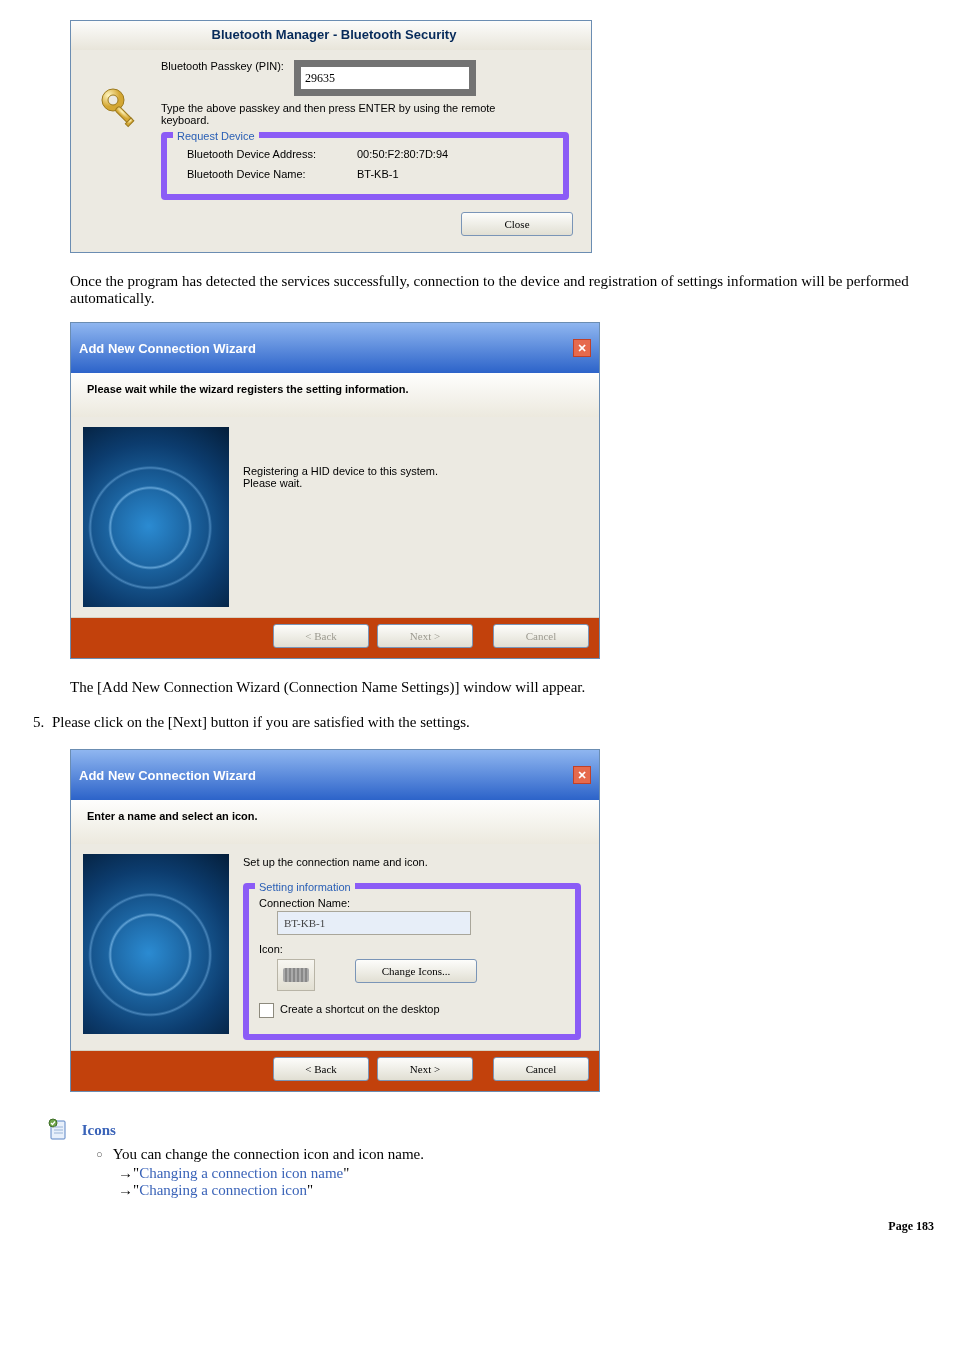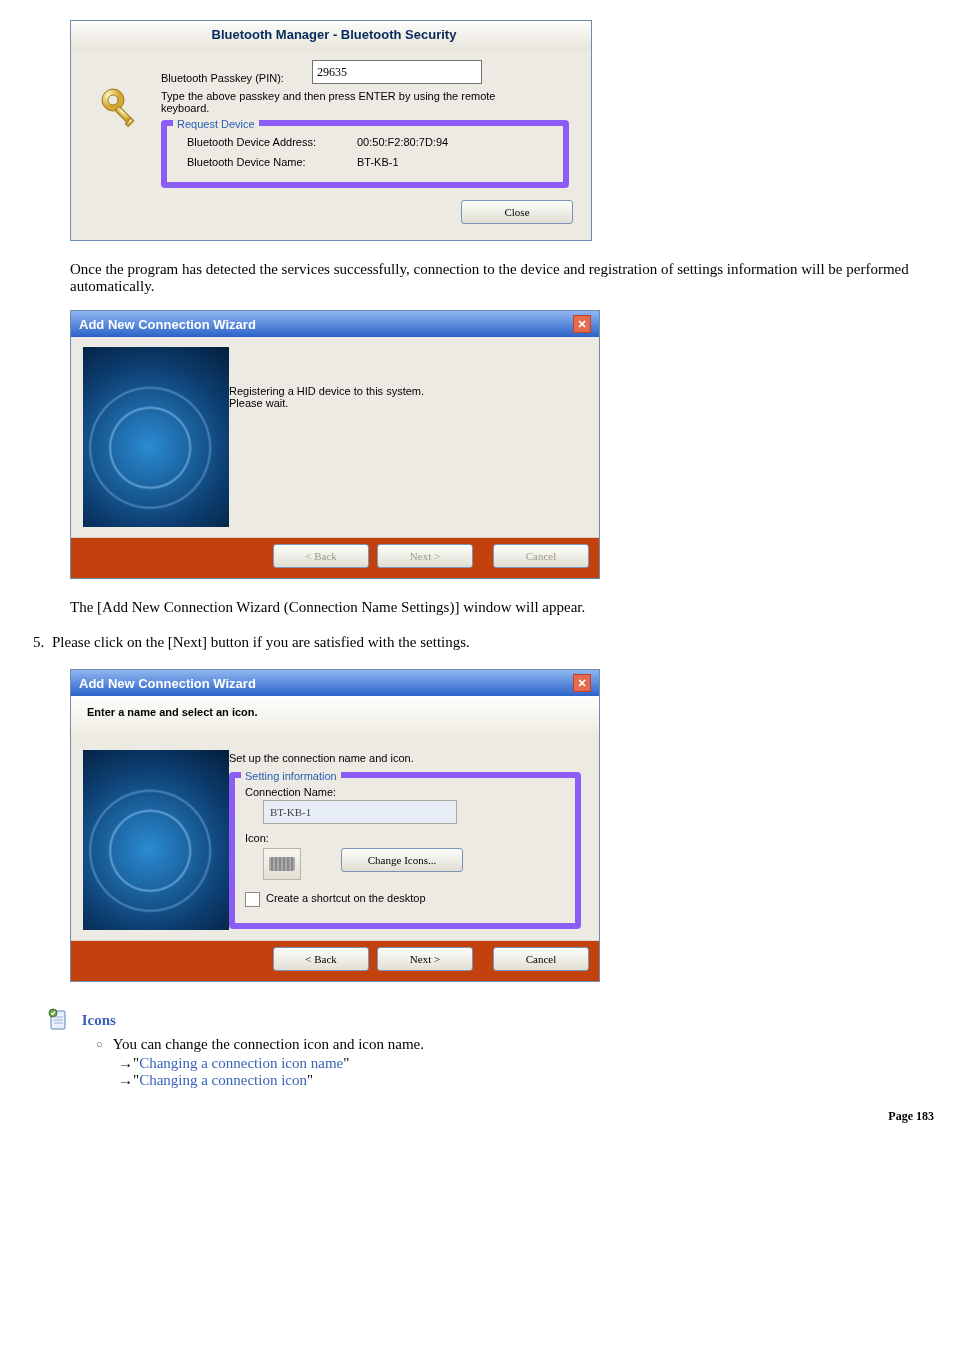--- a/index.html
+++ b/index.html
@@ -28,21 +28,21 @@
     font-size: 13px;
     padding: 6px 4px 8px 10px;
     background: linear-gradient(#fcfcfb, #e8e5da);
     text-align: center;
   }
   .dialog-title-blue {
     background: linear-gradient(#8fb6f0, #2c63c9);
     color: #fff;
     font-weight: bold;
     font-size: 13px;
-    padding: 4px 8px;
+    padding: 16px 8px;
     display:flex;
     justify-content: space-between;
     align-items:center;
   }
   .close-x {
     width:16px;height:16px;
     background:#e66a4d;
     border:1px solid #c04028;
     color:#fff;
     font-size:11px;
@@ -59,37 +59,37 @@
   .legend {
     color: #2a5fb5;
     background: #eceae2;
     padding: 0 4px;
     position: relative;
     top: -12px;
     left: -4px;
     display:inline-block;
   }
   .pin-input {
-    width: 160px; height: 20px; border:1px solid #737373; background:#fff;
+    width: 160px; height: 20px; border:7px solid #737373; background:#fff;
     font-family: Tahoma; font-size:12px; padding:1px 4px;
   }
   .inner-row { display:flex; gap:20px; padding-left: 10px; margin-top:-6px;}
   .btn {
     min-width: 74px;
     height: 22px;
     border: 1px solid #7a95b7;
     border-radius: 3px;
     background: linear-gradient(#fdfdfb, #e1dfd3);
     font-family: Tahoma; font-size:11px;
     display:inline-flex; align-items:center; justify-content:center;
     padding: 0 10px;
   }
   .btn.disabled { color:#9c9a90; }
   .btn-row { display:flex; justify-content:flex-end; gap:8px; padding: 6px 10px 10px 10px; border-top:1px solid #d6d2c4; background:#c2410c;}
-  .wizard-body { display:flex; padding: 10px 12px; }
+  .wizard-body { display:flex; padding: 10px 12px; gap: 14px; }
   .side-img {
     width: 146px; height: 180px;
     background: radial-gradient(circle at 45% 55%, #2b8bd2 0%, #0c3c6e 65%, #041e3a 100%);
     position:relative; overflow:hidden;
   }
   .side-img::after{
     content:"";
     position:absolute; inset:0;
     background:
       radial-gradient(circle at 46% 56%, rgba(255,255,255,0) 38px, rgba(140,200,245,0.6) 40px, rgba(255,255,255,0) 42px),
@@ -150,21 +150,21 @@
                 <stop offset="100%" stop-color="#d4a733"></stop>
               </radialGradient>
             </defs>
           <circle cx="16" cy="16" r="11" fill="url(#g1)" stroke="#9c7a1e" stroke-width="1"></circle>
           <circle cx="16" cy="16" r="5" fill="#eceae2" stroke="#9c7a1e"></circle>
           <rect x="22" y="22" width="20" height="6" rx="2" fill="url(#g1)" stroke="#9c7a1e" transform="rotate(45 22 22)"></rect>
           <rect x="34" y="34" width="4" height="8" fill="url(#g1)" stroke="#9c7a1e" transform="rotate(45 34 34)"></rect>
         </svg>
       </div>
       <div style="flex:1; padding:10px 14px 0 0;">
-        <div style="display:flex; align-items:flex-end; gap:28px;">
+        <div style="display:flex; align-items:flex-start; gap:10px;">
           <span>Bluetooth Passkey (PIN):</span>
           <input class="pin-input" value="29635" style="">
         </div>
         <div style="margin-top:6px; padding-right:40px;">Type the above passkey and then press ENTER by using the remote keyboard.</div>
         <div class="fieldset" style="margin:6px 8px 8px 0;">
           <span class="legend">Request Device</span>
           <div class="inner-row">
             <span style="width:150px;">Bluetooth Device Address:</span>
             <span>00:50:F2:80:7D:94</span>
           </div>
@@ -181,20 +181,21 @@
   </div>
 </div>
 
 <p class="indent1" style="margin-right:4px;">Once the program has detected the services successfully, connection to the device and registration of settings information will be performed automatically.</p>
 
 <div class="dialog d2">
   <div class="dialog-title-blue">
     <span>Add New Connection Wizard</span>
     <span class="close-x">✕</span>
   </div>
+  <div class="wiz-subtitle">Please wait while the wizard registers the setting information.</div>
   <div class="wizard-body">
     <div class="side-img"></div>
     <div class="side-caption">
       <div>Registering a HID device to this system.</div>
       <div>Please wait.</div>
     </div>
   </div>
   <div class="btn-row">
     <div class="btn disabled">&lt; Back</div>
     <div class="btn disabled">Next &gt;</div>
@@ -212,21 +213,21 @@
 
 <div class="dialog d3">
   <div class="dialog-title-blue">
     <span>Add New Connection Wizard</span>
     <span class="close-x">✕</span>
   </div>
   <div class="wiz-subtitle">Enter a name and select an icon.</div>
   <div class="wizard-body">
     <div class="side-img"></div>
     <div style="flex:1; padding-top:2px;">
-      <div style="margin-bottom:8px;">Set up the connection name and icon.</div>
+      <div style="margin-bottom:15px;">Set up the connection name and icon.</div>
       <div class="fieldset" style="margin:0 6px 0 0; padding-bottom:16px;">
         <span class="legend">Setting information</span>
         <div style="margin-top:-8px;">
           <div>Connection Name:</div>
           <input class="conn-input" style="margin: 2px 0px 8px 18px;" value="BT-KB-1">
           <div>Icon:</div>
           <div style="display:flex; align-items:flex-start; gap:40px; margin:4px 0 12px 18px;">
             <div class="icon-box">
                 <div class="kbd-icon"></div>
               </div>

